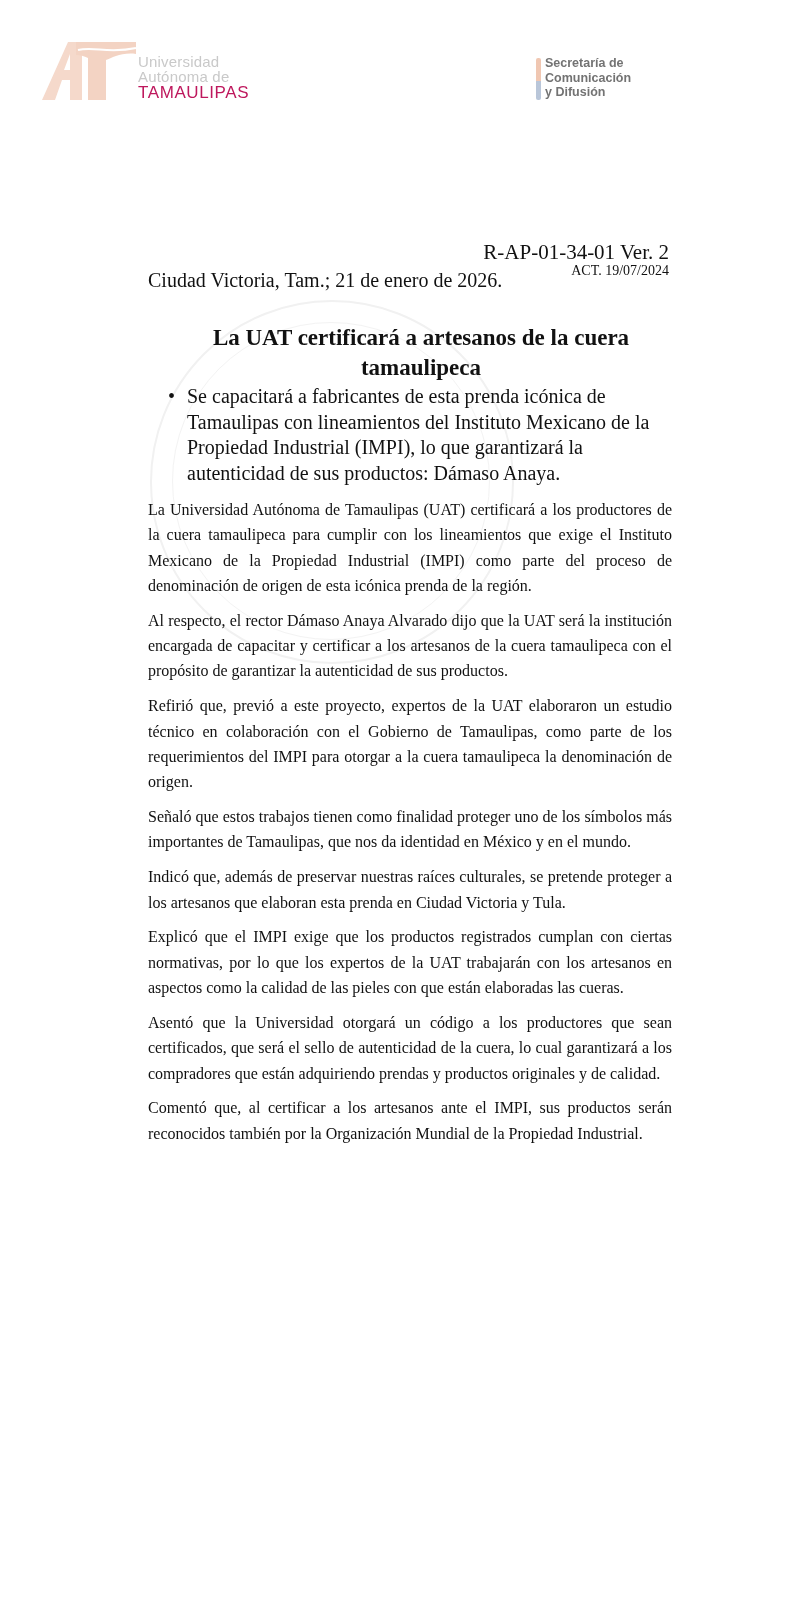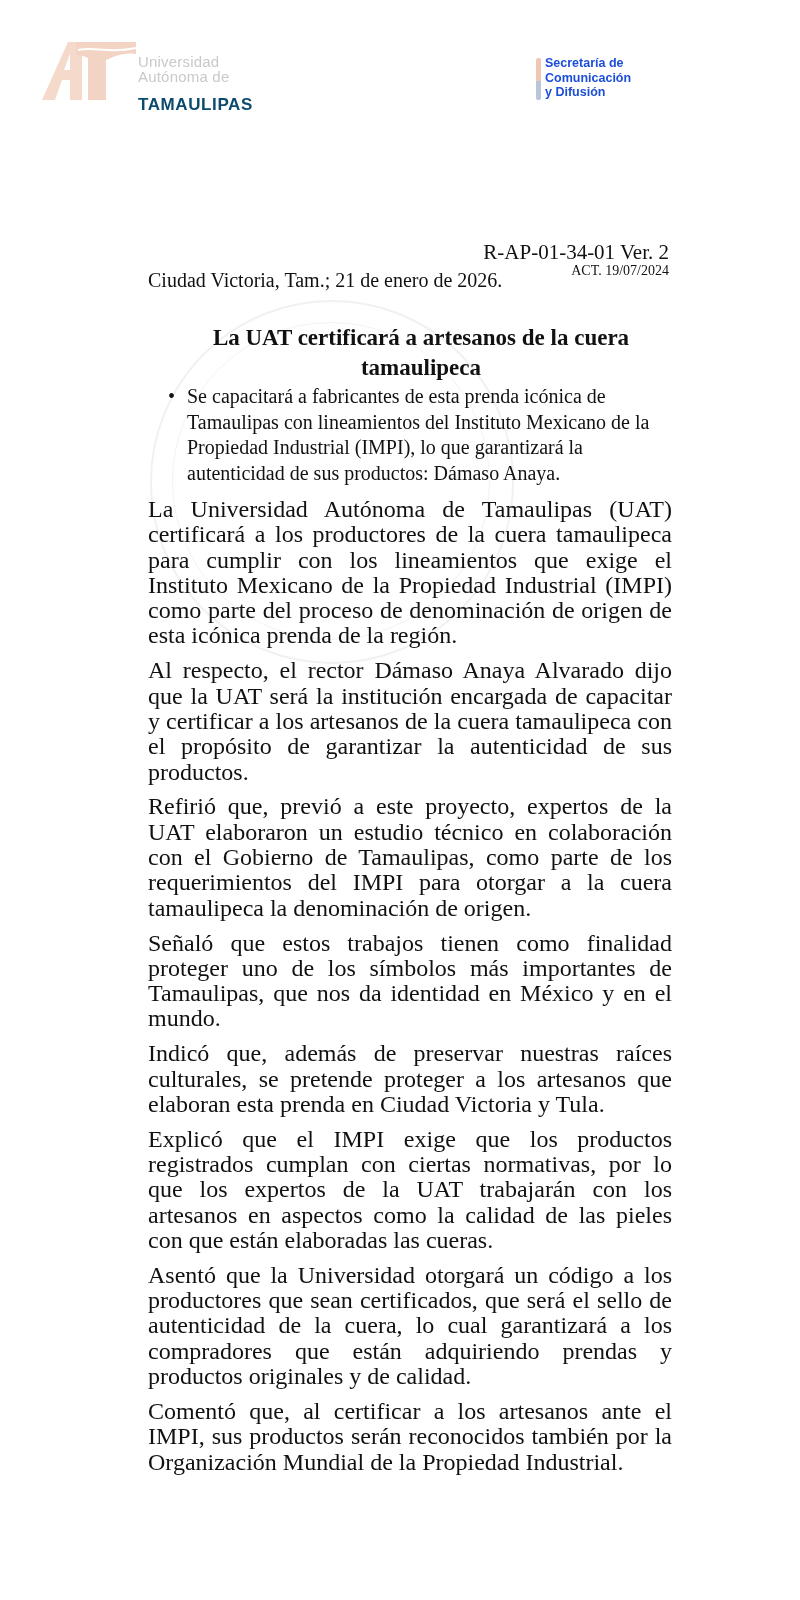--- a/index.html
+++ b/index.html
@@ -2,39 +2,39 @@
 <html><head>
 <meta charset="utf-8">
 <style>
   html, body { margin: 0; padding: 0; background: #ffffff; }
   body { width: 800px; height: 1600px; position: relative; overflow: hidden; font-family: "Liberation Serif", serif; color: #111; }
   .header { position: absolute; top: 0; left: 0; width: 696px; height: 130px; }
   .uat-logo { position: absolute; left: 42px; top: 40px; width: 240px; height: 64px; }
   .uat-mark { position: absolute; left: 0; top: 0; width: 96px; height: 62px; }
   .uat-text { position: absolute; left: 96px; top: 14px; font-family: "Liberation Sans", sans-serif; color: #c9c9c9; line-height: 15px; }
   .uat-text .l1, .uat-text .l2 { font-size: 15px; font-weight: normal; letter-spacing: 0.2px; }
-  .uat-text .l3 { font-size: 17px; font-weight: bold; color: #0c4a6e; letter-spacing: 0.6px; margin-top: 13px; }
+  .uat-text .l3 { font-size: 17px; font-weight: normal; color: #be185d; letter-spacing: 0.6px; margin-top: 1px; }
   .scd-logo { position: absolute; left: 536px; top: 56px; height: 48px; width: 130px; }
   .scd-bar { position: absolute; left: 0; top: 2px; width: 5px; height: 42px; border-radius: 2px; background: linear-gradient(#f0c7b2 0%, #f0c7b2 55%, #b9c6d9 55%, #b9c6d9 100%); }
-  .scd-text { position: absolute; left: 9px; top: 0; font-family: "Liberation Sans", sans-serif; font-weight: bold; font-size: 12.5px; line-height: 14.5px; color: #1d4ed8; }
+  .scd-text { position: absolute; left: 9px; top: 0; font-family: "Liberation Sans", sans-serif; font-weight: bold; font-size: 12.5px; line-height: 14.5px; color: #737373; }
 
   .watermark { position: absolute; left: 150px; top: 300px; width: 360px; height: 360px; border-radius: 50%; border: 2px solid #f1f1f1; }
   .watermark-inner { position: absolute; left: 20px; top: 20px; width: 316px; height: 316px; border-radius: 50%; border: 1px solid #f3f3f3; }
 
   .code { position: absolute; right: 131px; top: 240px; font-size: 21px; text-align: left; }
   .act { position: absolute; right: 131px; top: 263px; font-size: 14px; text-align: right; }
   .date { position: absolute; left: 148px; top: 269px; font-size: 20px; }
 
   .title { position: absolute; left: 148px; width: 524px; top: 312px; text-align: center; font-weight: bold; font-size: 23px; line-height: 30px; }
 
   .bullet { position: absolute; left: 168px; top: 384px; width: 510px; font-size: 20px; line-height: 25.5px; }
   .bullet .dot { position: absolute; left: 0; top: 0; }
   .bullet .btext { display: block; padding-left: 19px; }
 
-  .body { position: absolute; left: 148px; top: 497px; width: 524px; font-size: 24px; line-height: 25.3px; text-align: justify; }
+  .body { position: absolute; left: 148px; top: 497px; width: 524px; font-size: 16px; line-height: 25.3px; text-align: justify; }
   .body p { margin: 0 0 9.6px 0; }
 </style>
 </head>
 <body>
 
 <div class="header">
   <div class="uat-logo">
     <svg class="uat-mark" viewBox="0 0 96 62">
       <polygon points="0,60 26,2 40,2 40,60 28,60 28,40 20,40 13,60" fill="#f5d9cb"></polygon>
       <polygon points="22,30 28,14 28,30" fill="#ffffff"></polygon>

